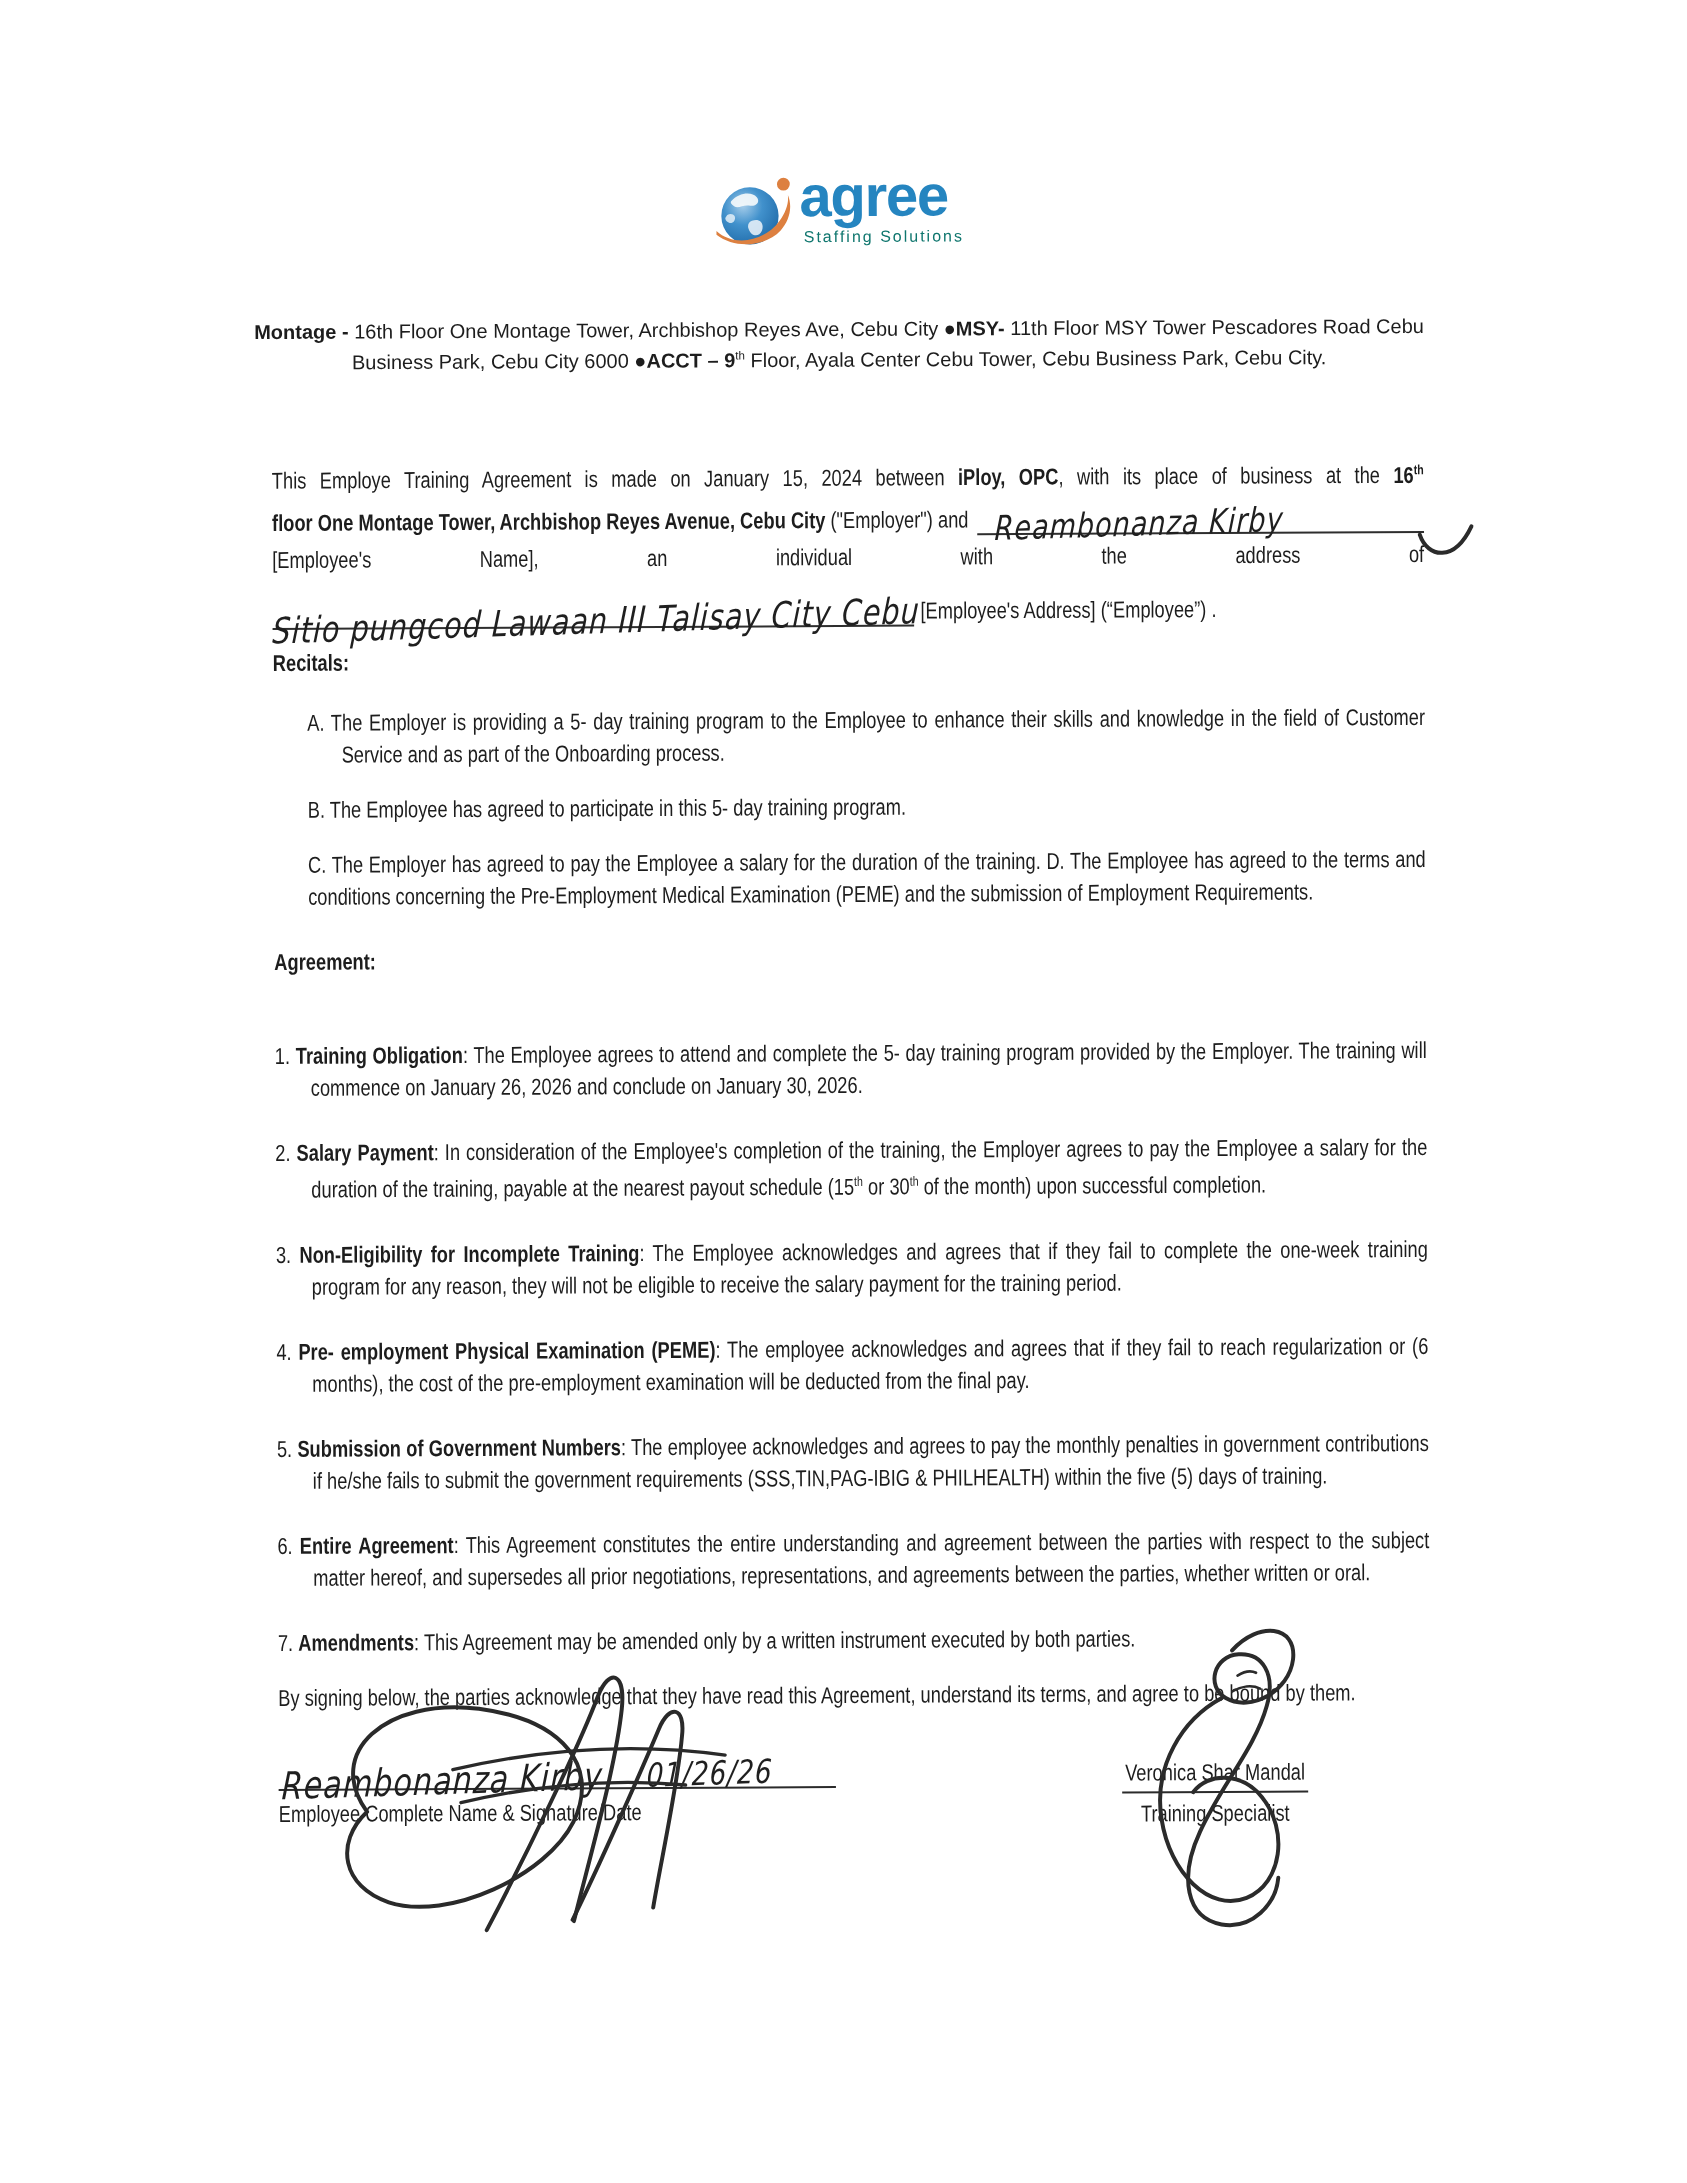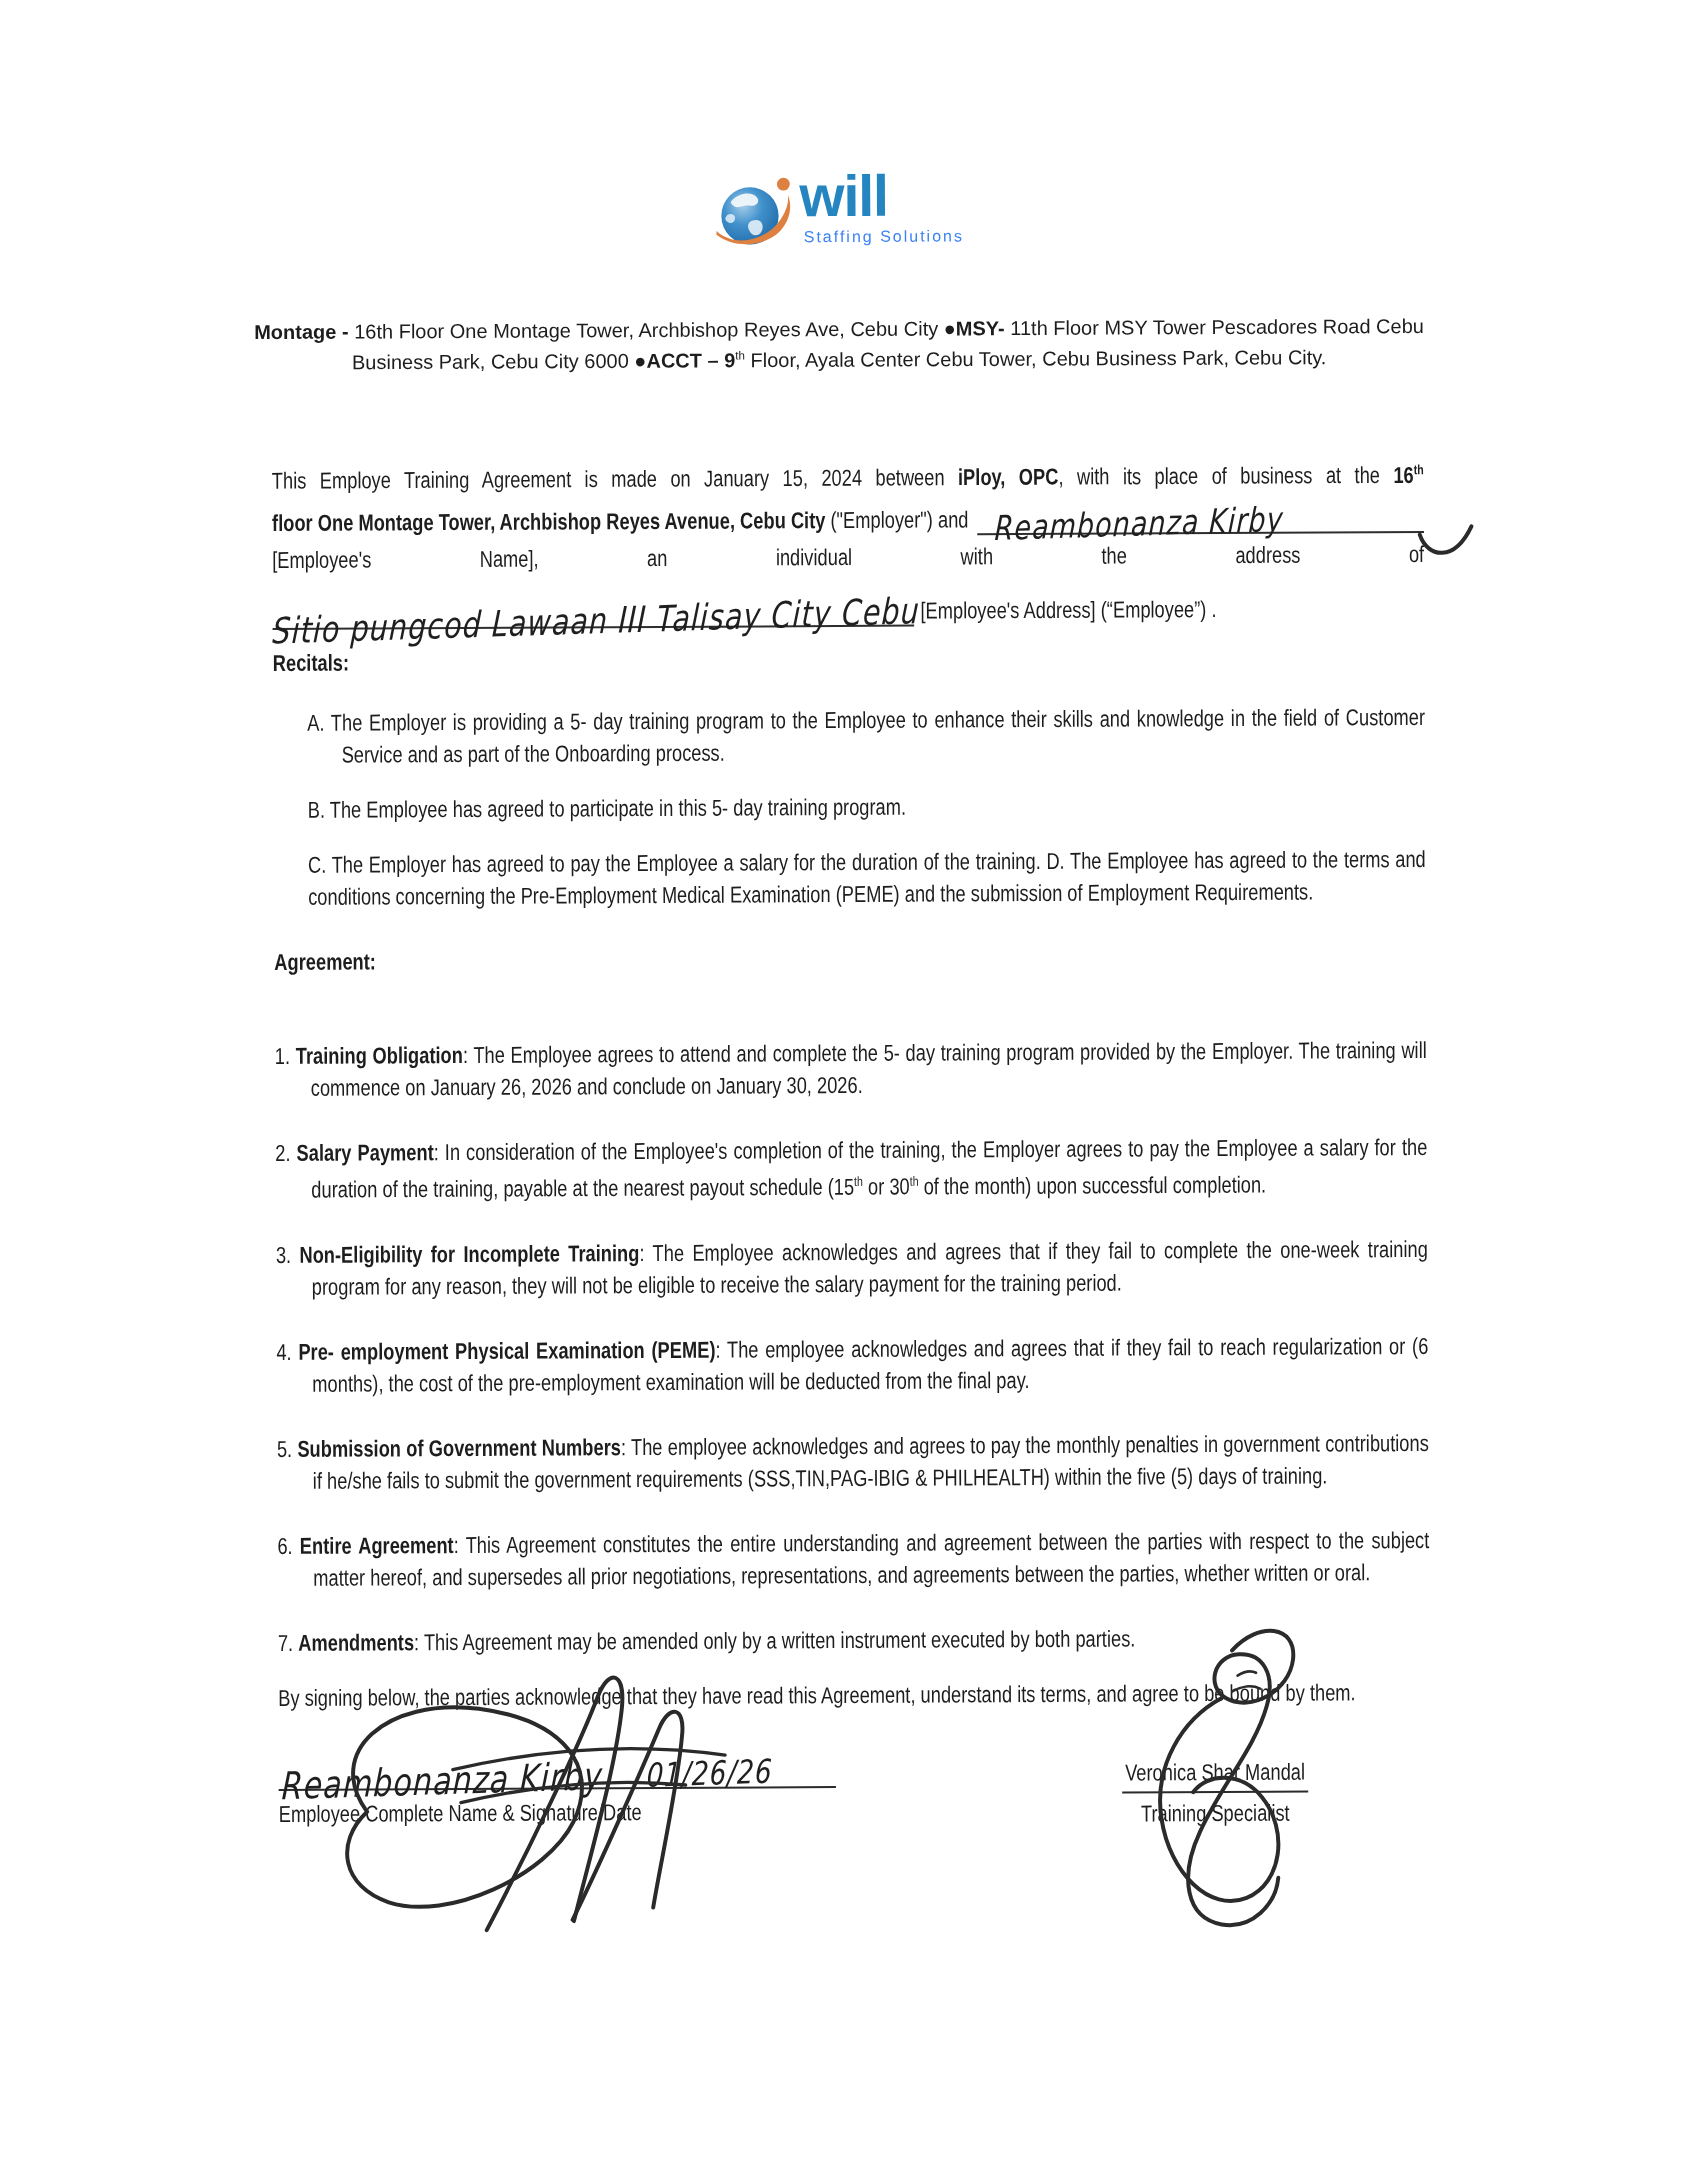--- a/index.html
+++ b/index.html
@@ -7,21 +7,21 @@
     position:relative; width:1687px; height:2183px; background:#ffffff;
     overflow:hidden; font-family:"Liberation Sans", sans-serif; color:#1c1c1c;
   }
   .scan { position:absolute; inset:0; transform:rotate(-0.3deg); transform-origin:50% 50%; }
 
   
   .logo-row { position:absolute; top:167px; left:0; right:0; display:flex; justify-content:center; align-items:flex-start; gap:6.6px; }
   .globe { width:79px; height:79px; margin-top:5.3px; }
   .brand-col { display:flex; flex-direction:column; }
   .brand-text { font-size:58px; font-weight:bold; color:#2585c0; line-height:1.0; letter-spacing:-1.3px; }
-  .brand-tagline { font-size:16px; color:#3b82f6; letter-spacing:2px; margin-top:2.6px; margin-left:4px; }
+  .brand-tagline { font-size:16px; color:#0f766e; letter-spacing:2px; margin-top:2.6px; margin-left:4px; }
 
   
   .address { position:absolute; top:316px; left:251px; width:1184px; text-align:center;
              font-size:20px; line-height:26px; color:#1d1d1d; }
   .address .bi { font-weight:bold; }
   .address .b  { font-weight:bold; }
   .address sup { font-size:58%; }
 
   
   .content { position:absolute; left:275px; top:457px; width:1449px;
@@ -87,21 +87,21 @@
           </radialGradient>
         </defs>
         <circle cx="72" cy="88" r="58" fill="url(#gg)"></circle>
         <path d="M34 58 C 50 40, 76 38, 86 50 C 94 60, 84 70, 70 67 C 58 65, 48 74, 40 68 C 34 64, 32 61, 34 58 Z" fill="#f4f8fb" opacity="0.92"></path>
         <path d="M76 98 C 90 92, 102 102, 96 118 C 90 132, 74 130, 69 114 C 66 106, 70 100, 76 98 Z" fill="#eef5fa" opacity="0.85"></path>
         <path d="M26 86 C 36 80, 46 88, 40 98 C 34 107, 22 100, 22 92 Z" fill="#eef5fa" opacity="0.8"></path>
         <path d="M4 118 C 38 150, 100 142, 132 98 C 145 80, 151 62, 149 46 C 159 70, 152 98, 134 118 C 104 150, 42 156, 4 126 Z" fill="#dd8040"></path>
         <circle cx="140" cy="24" r="13" fill="#dd8040"></circle>
       </svg>
       <div class="brand-col">
-        <div class="brand-text">will</div>
+        <div class="brand-text">agree</div>
         <div class="brand-tagline">Staffing Solutions</div>
       </div>
     </div>
 
     <div class="address"><span class="bi">Montage -</span><span> 16th Floor One Montage Tower, Archbishop Reyes Ave, Cebu City </span><span>●</span><span class="bi">MSY-</span><span> 11th Floor MSY Tower Pescadores Road Cebu Business Park, Cebu City 6000 </span><span>●</span><span class="b">ACCT</span><span class="b"> – 9</span><sup>th</sup><span> Floor, Ayala Center Cebu Tower, Cebu Business Park, Cebu City.</span></div>
 
     <div class="content">
 
       <div class="intro-line1"><span>This Employe Training Agreement is made on January 15, 2024 between </span><b>iPloy, OPC</b><span>, with its place of business at the </span><b><span>16</span><sup>th</sup></b></div>
 

